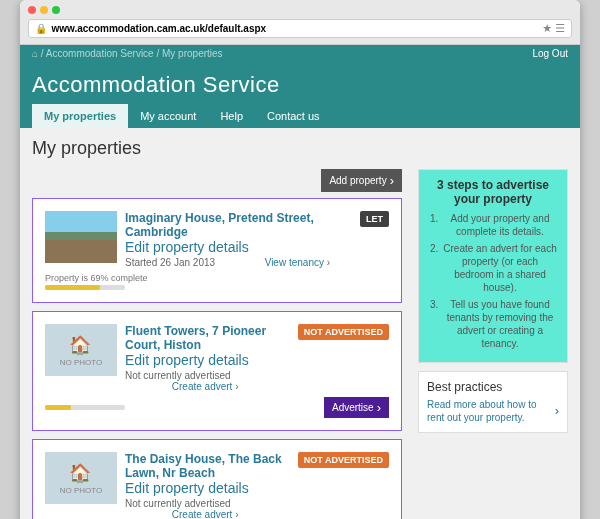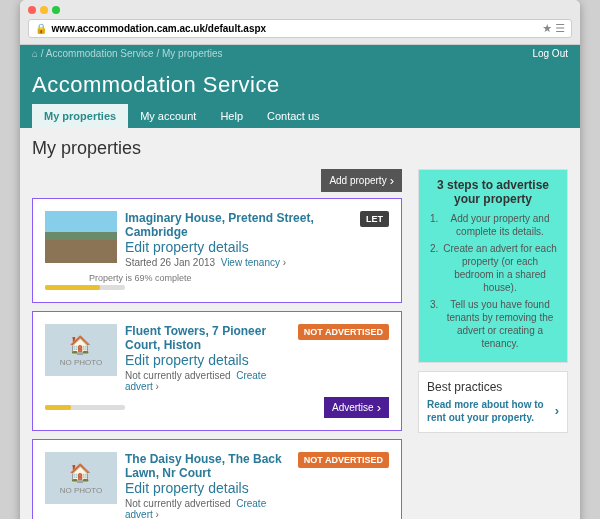--- a/index.html
+++ b/index.html
@@ -235,20 +235,21 @@
       font-size: 14px;
       text-align: center;
     }
     .property-status-text {
       font-size: 10px;
       color: #666;
     }
     .property-status-text a {
       color: #2a7a9a;
       text-decoration: none;
+      margin-left: 44px;
     }
 
     .status-badge {
       padding: 3px 6px;
       font-size: 9px;
       font-weight: bold;
       color: #fff;
       border-radius: 2px;
       white-space: nowrap;
       flex-shrink: 0;
@@ -263,21 +264,20 @@
       justify-content: space-between;
       align-items: center;
     }
     .progress-section {
       flex: 1;
     }
     .progress-label {
       font-size: 9px;
       color: #777;
       margin-bottom: 2px;
-      margin-left: 44px;
     }
     .progress-bar-bg {
       width: 80px;
       height: 5px;
       background: #ddd;
       border-radius: 2px;
     }
     .progress-bar-fill {
       height: 5px;
       border-radius: 2px;
@@ -336,21 +336,20 @@
       margin-bottom: 4px;
     }
     .practices-link {
       font-size: 10px;
       color: #2a7a9a;
       text-decoration: none;
       display: flex;
       align-items: center;
       gap: 3px;
       line-height: 1.3;
-      font-weight: bold;
     }
     .practices-link::after {
       content: '›';
       font-size: 13px;
       flex-shrink: 0;
     }
 
     
     .lock-icon { color: #4a4; font-size: 10px; }
   </style>
@@ -465,21 +464,21 @@
           </div>
         </div>
 
         <div class="property-card">
           <div class="property-top">
             <div class="no-photo-box">
               <div class="no-photo-icon">🏠</div>
               <span>NO PHOTO</span>
             </div>
             <div class="property-info">
-              <a class="property-name" href="#">The Daisy House, The Back Lawn, Nr Court</a>
+              <a class="property-name" href="#">The Daisy House, The Back Lawn, Nr Beach</a>
               <div class="property-actions">
                 <a href="#">Edit property details</a>
               </div>
               <div class="property-status-text">
                 <span>Not currently advertised</span>
                 &nbsp;<a href="#">Create advert</a>
                 <span> ›</span>
               </div>
             </div>
             <span class="status-badge badge-not-advertised">NOT ADVERTISED</span>

